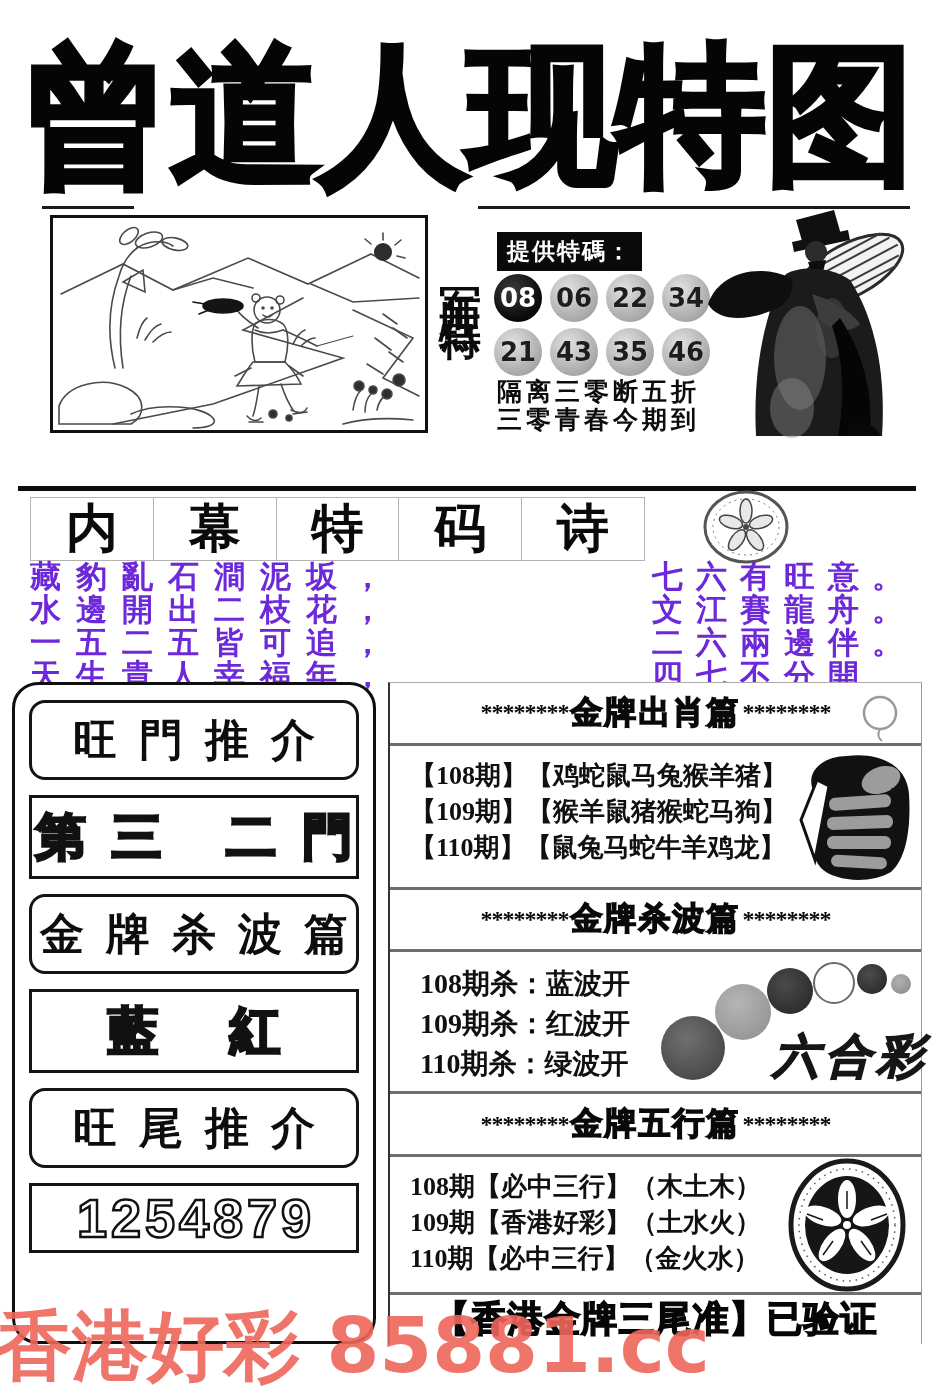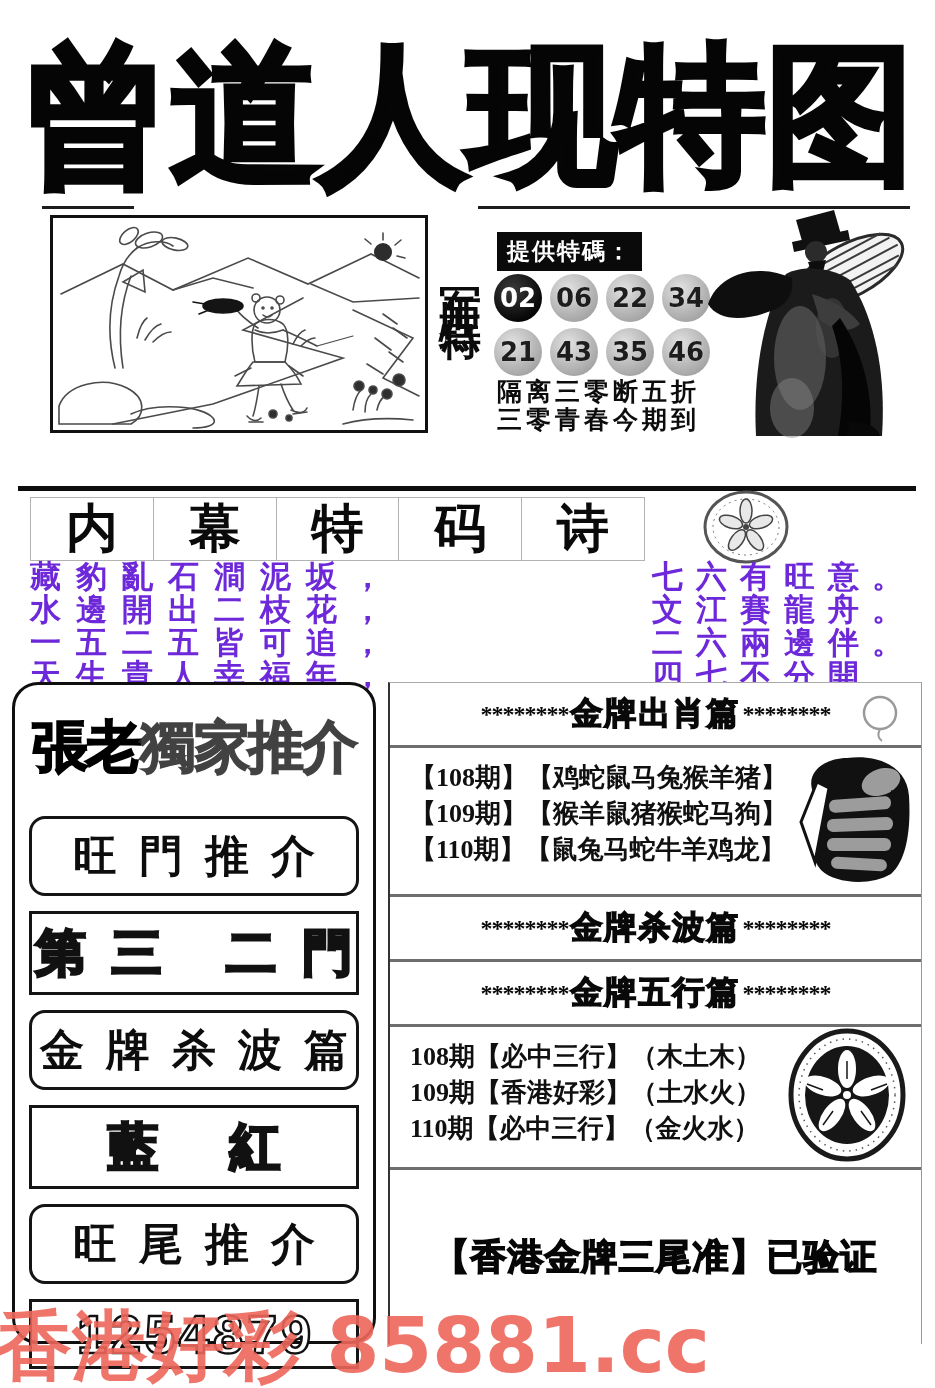--- a/index.html
+++ b/index.html
@@ -222,21 +222,21 @@
       <circle cx="236" cy="200" r="3" fill="#2f2f2f"></circle>
     </g>
   </svg>
 </div>
 
 <div class="abs v-caption">军师点特</div>
 
 <div class="abs tip-label">提供特碼：</div>
 
 <div class="abs ball-row ball-row-1">
-  <span class="ball ball-black">02</span>
+  <span class="ball ball-black">08</span>
   <span class="ball">06</span>
   <span class="ball">22</span>
   <span class="ball">34</span>
 </div>
 <div class="abs ball-row ball-row-2">
   <span class="ball">21</span>
   <span class="ball">43</span>
   <span class="ball">35</span>
   <span class="ball">46</span>
 </div>
@@ -308,23 +308,20 @@
 <div class="abs poem-line pl3">
   <span class="first">一五二五皆可追，</span>
   <span class="second">二六兩邊伴。</span>
 </div>
 <div class="abs poem-line pl4">
   <span class="first">天生貴人幸福年，</span>
   <span class="second">四七不分開。</span>
 </div>
 
 <div class="abs left-panel">
-  <div class="left-title">
-    <span class="t-black">張老</span><span class="t-gray">獨家推介</span>
-  </div>
   <div class="lbox lbox-solid">旺門推介</div>
   <div class="lbox lbox-outline">第三 二門</div>
   <div class="lbox lbox-solid">金牌杀波篇</div>
   <div class="lbox lbox-outline lbox-red">藍紅</div>
   <div class="lbox lbox-solid">旺尾推介</div>
   <div class="lbox lbox-num">1254879</div>
 </div>
 
 <div class="abs right-panel">
 
@@ -355,20 +352,36 @@
       <path d="M96,40 q10,2 12,12 M98,64 q10,0 12,8" stroke="#111" stroke-width="4" fill="none"></path>
     </svg>
   </div>
 
   <div class="rheader">
     <span class="stars">********</span>
     <span class="htitle">金牌杀波篇</span>
     <span class="stars">********</span>
   </div>
 
+  <div class="rcontent rc2">
+    <div class="rrows">
+      <div>108期杀：蓝波开</div>
+      <div>109期杀：红波开</div>
+      <div>110期杀：绿波开</div>
+    </div>
+    <div class="circles-art">
+      <div class="c c1"></div>
+      <div class="c c2"></div>
+      <div class="c c3"></div>
+      <div class="c c4"></div>
+      <div class="c c5"></div>
+      <div class="c c6"></div>
+      <div class="marksix-text">六合彩</div>
+    </div>
+  </div>
 
   <div class="rheader">
     <span class="stars">********</span>
     <span class="htitle">金牌五行篇</span>
     <span class="stars">********</span>
   </div>
 
   <div class="rcontent rc3">
     <div class="rrows">
       <div>108期【必中三行】（木土木）</div>

